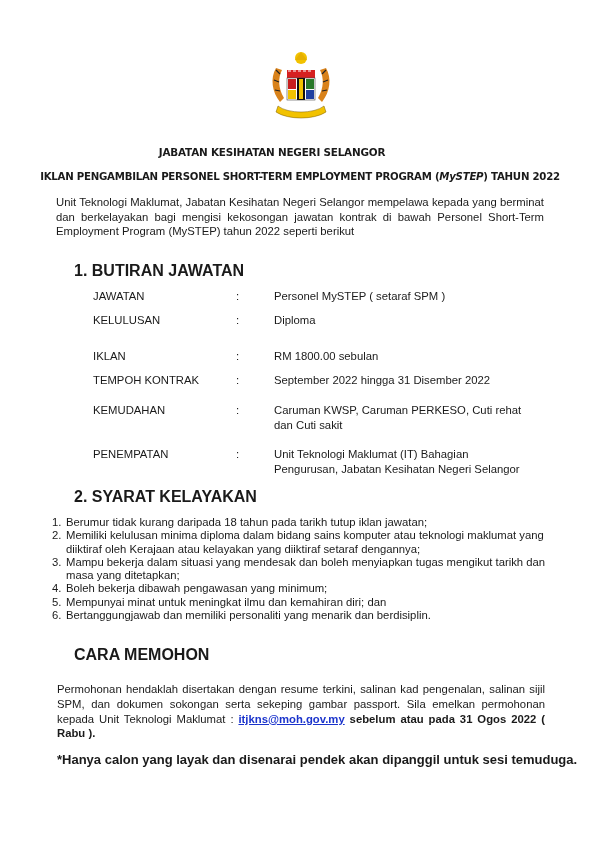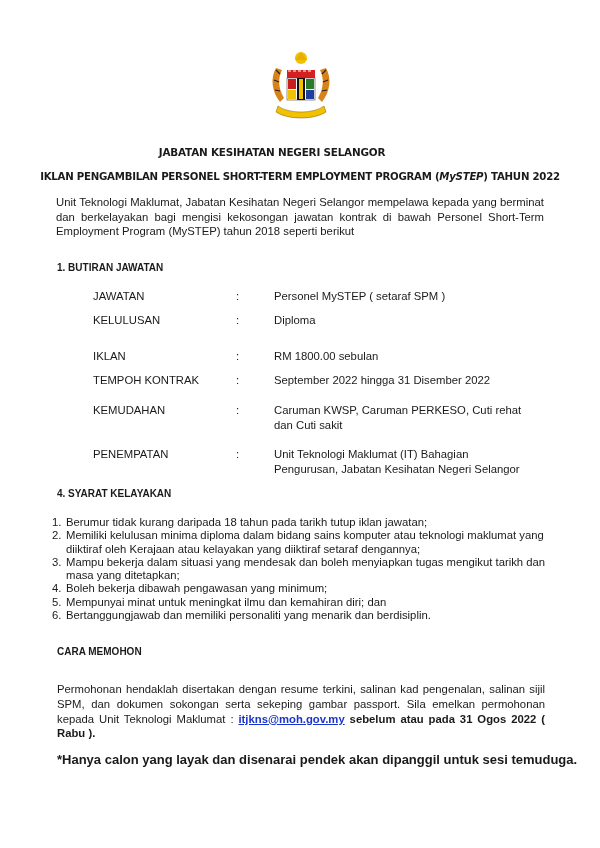--- a/index.html
+++ b/index.html
@@ -5,21 +5,21 @@
   html, body { margin:0; padding:0; background:#ffffff; }
   body { width:600px; height:848px; position:relative; overflow:hidden;
          font-family:"Liberation Sans", sans-serif; color:#1a1a1a; }
   .crest { position:absolute; left:264px; left:268px; top:48px; width:66px; height:74px; }
   .h1 { position:absolute; top:146px; left:0; width:544px; text-align:center;
         font-family:"DejaVu Sans", sans-serif; font-weight:bold; font-size:10.4px; letter-spacing:-0.2px; }
   .h2 { position:absolute; top:171px; left:0; width:600px; text-align:center;
         font-family:"DejaVu Sans", sans-serif; font-weight:bold; font-size:10.2px; letter-spacing:-0.25px; }
   .intro { position:absolute; top:195px; left:56px; width:488px; font-size:11.3px;
            line-height:14.5px; text-align:justify; }
-  .sec { position:absolute; left:57px; font-weight:bold; font-size:10px; }
+  .sec { position:absolute; left:74px; font-weight:bold; font-size:16px; }
   .row { position:absolute; left:93px; font-size:11.3px; line-height:14.5px; width:460px; }
   .row .lab { position:absolute; left:0; }
   .row .col { position:absolute; left:143px; }
   .row .val { position:absolute; left:181px; width:260px; }
   .reqs { position:absolute; top:516px; left:52px; width:500px; margin:0; padding:0;
           list-style:none; font-size:11.3px; line-height:13.3px; }
   .reqs li { position:relative; padding-left:14px; }
   .reqs li .num { position:absolute; left:0; }
   .para { position:absolute; top:673px; left:57px; width:488px; font-size:11.3px;
           line-height:14.8px; text-align:justify;margin-top:9px; }
@@ -45,21 +45,21 @@
   <rect x="20" y="31" width="8" height="10" fill="#c81e1e"></rect>
   <rect x="38" y="31" width="8" height="10" fill="#2a7a2a"></rect>
   <rect x="20" y="42" width="8" height="9" fill="#f2c200"></rect>
   <rect x="38" y="42" width="8" height="9" fill="#1e3fa0"></rect>
   <path d="M10 58 C20 66 46 66 56 58 L58 64 C46 72 20 72 8 64 Z" fill="#f2c200" stroke="#7a5a00" stroke-width="0.5"></path>
 </svg>
 
 <div class="h1">JABATAN KESIHATAN NEGERI SELANGOR</div>
 <div class="h2"><span>IKLAN PENGAMBILAN PERSONEL SHORT-TERM EMPLOYMENT PROGRAM (</span><i>MySTEP</i><span>) TAHUN 2022</span></div>
 
-<div class="intro">Unit Teknologi Maklumat, Jabatan Kesihatan Negeri Selangor mempelawa kepada yang berminat dan berkelayakan bagi mengisi kekosongan jawatan kontrak di bawah Personel Short-Term Employment Program (MySTEP) tahun 2018 seperti berikut</div>
+<div class="intro">Unit Teknologi Maklumat, Jabatan Kesihatan Negeri Selangor mempelawa kepada yang berminat dan berkelayakan bagi mengisi kekosongan jawatan kontrak di bawah Personel Short-Term Employment Program (MySTEP) tahun 2022 seperti berikut</div>
 
 <div class="sec" style="top:262px">1. BUTIRAN JAWATAN</div>
 
 <div class="row" style="top:289px">
   <span class="lab">JAWATAN</span>
   <span class="col">:</span>
   <span class="val">Personel MySTEP ( setaraf SPM )</span>
 </div>
 <div class="row" style="top:313px">
   <span class="lab">KELULUSAN</span>
@@ -80,21 +80,21 @@
   <span class="lab">KEMUDAHAN</span>
   <span class="col">:</span>
   <span class="val">Caruman KWSP, Caruman PERKESO, Cuti rehat dan Cuti sakit</span>
 </div>
 <div class="row" style="top:447px">
   <span class="lab">PENEMPATAN</span>
   <span class="col">:</span>
   <span class="val">Unit Teknologi Maklumat (IT) Bahagian Pengurusan, Jabatan Kesihatan Negeri Selangor</span>
 </div>
 
-<div class="sec" style="top:488px">4. SYARAT KELAYAKAN</div>
+<div class="sec" style="top:488px">2. SYARAT KELAYAKAN</div>
 
 <ol class="reqs">
   <li><span class="num">1.</span><span>Berumur tidak kurang daripada 18 tahun pada tarikh tutup iklan jawatan;</span></li>
   <li><span class="num">2.</span><span>Memiliki kelulusan minima diploma dalam bidang sains komputer atau teknologi maklumat yang diiktiraf oleh Kerajaan atau kelayakan yang diiktiraf setaraf dengannya;</span></li>
   <li><span class="num">3.</span><span>Mampu bekerja dalam situasi yang mendesak dan boleh menyiapkan tugas mengikut tarikh dan masa yang ditetapkan;</span></li>
   <li><span class="num">4.</span><span>Boleh bekerja dibawah pengawasan yang minimum;</span></li>
   <li><span class="num">5.</span><span>Mempunyai minat untuk meningkat ilmu dan kemahiran diri; dan</span></li>
   <li><span class="num">6.</span><span>Bertanggungjawab dan memiliki personaliti yang menarik dan berdisiplin.</span></li>
 </ol>
 

